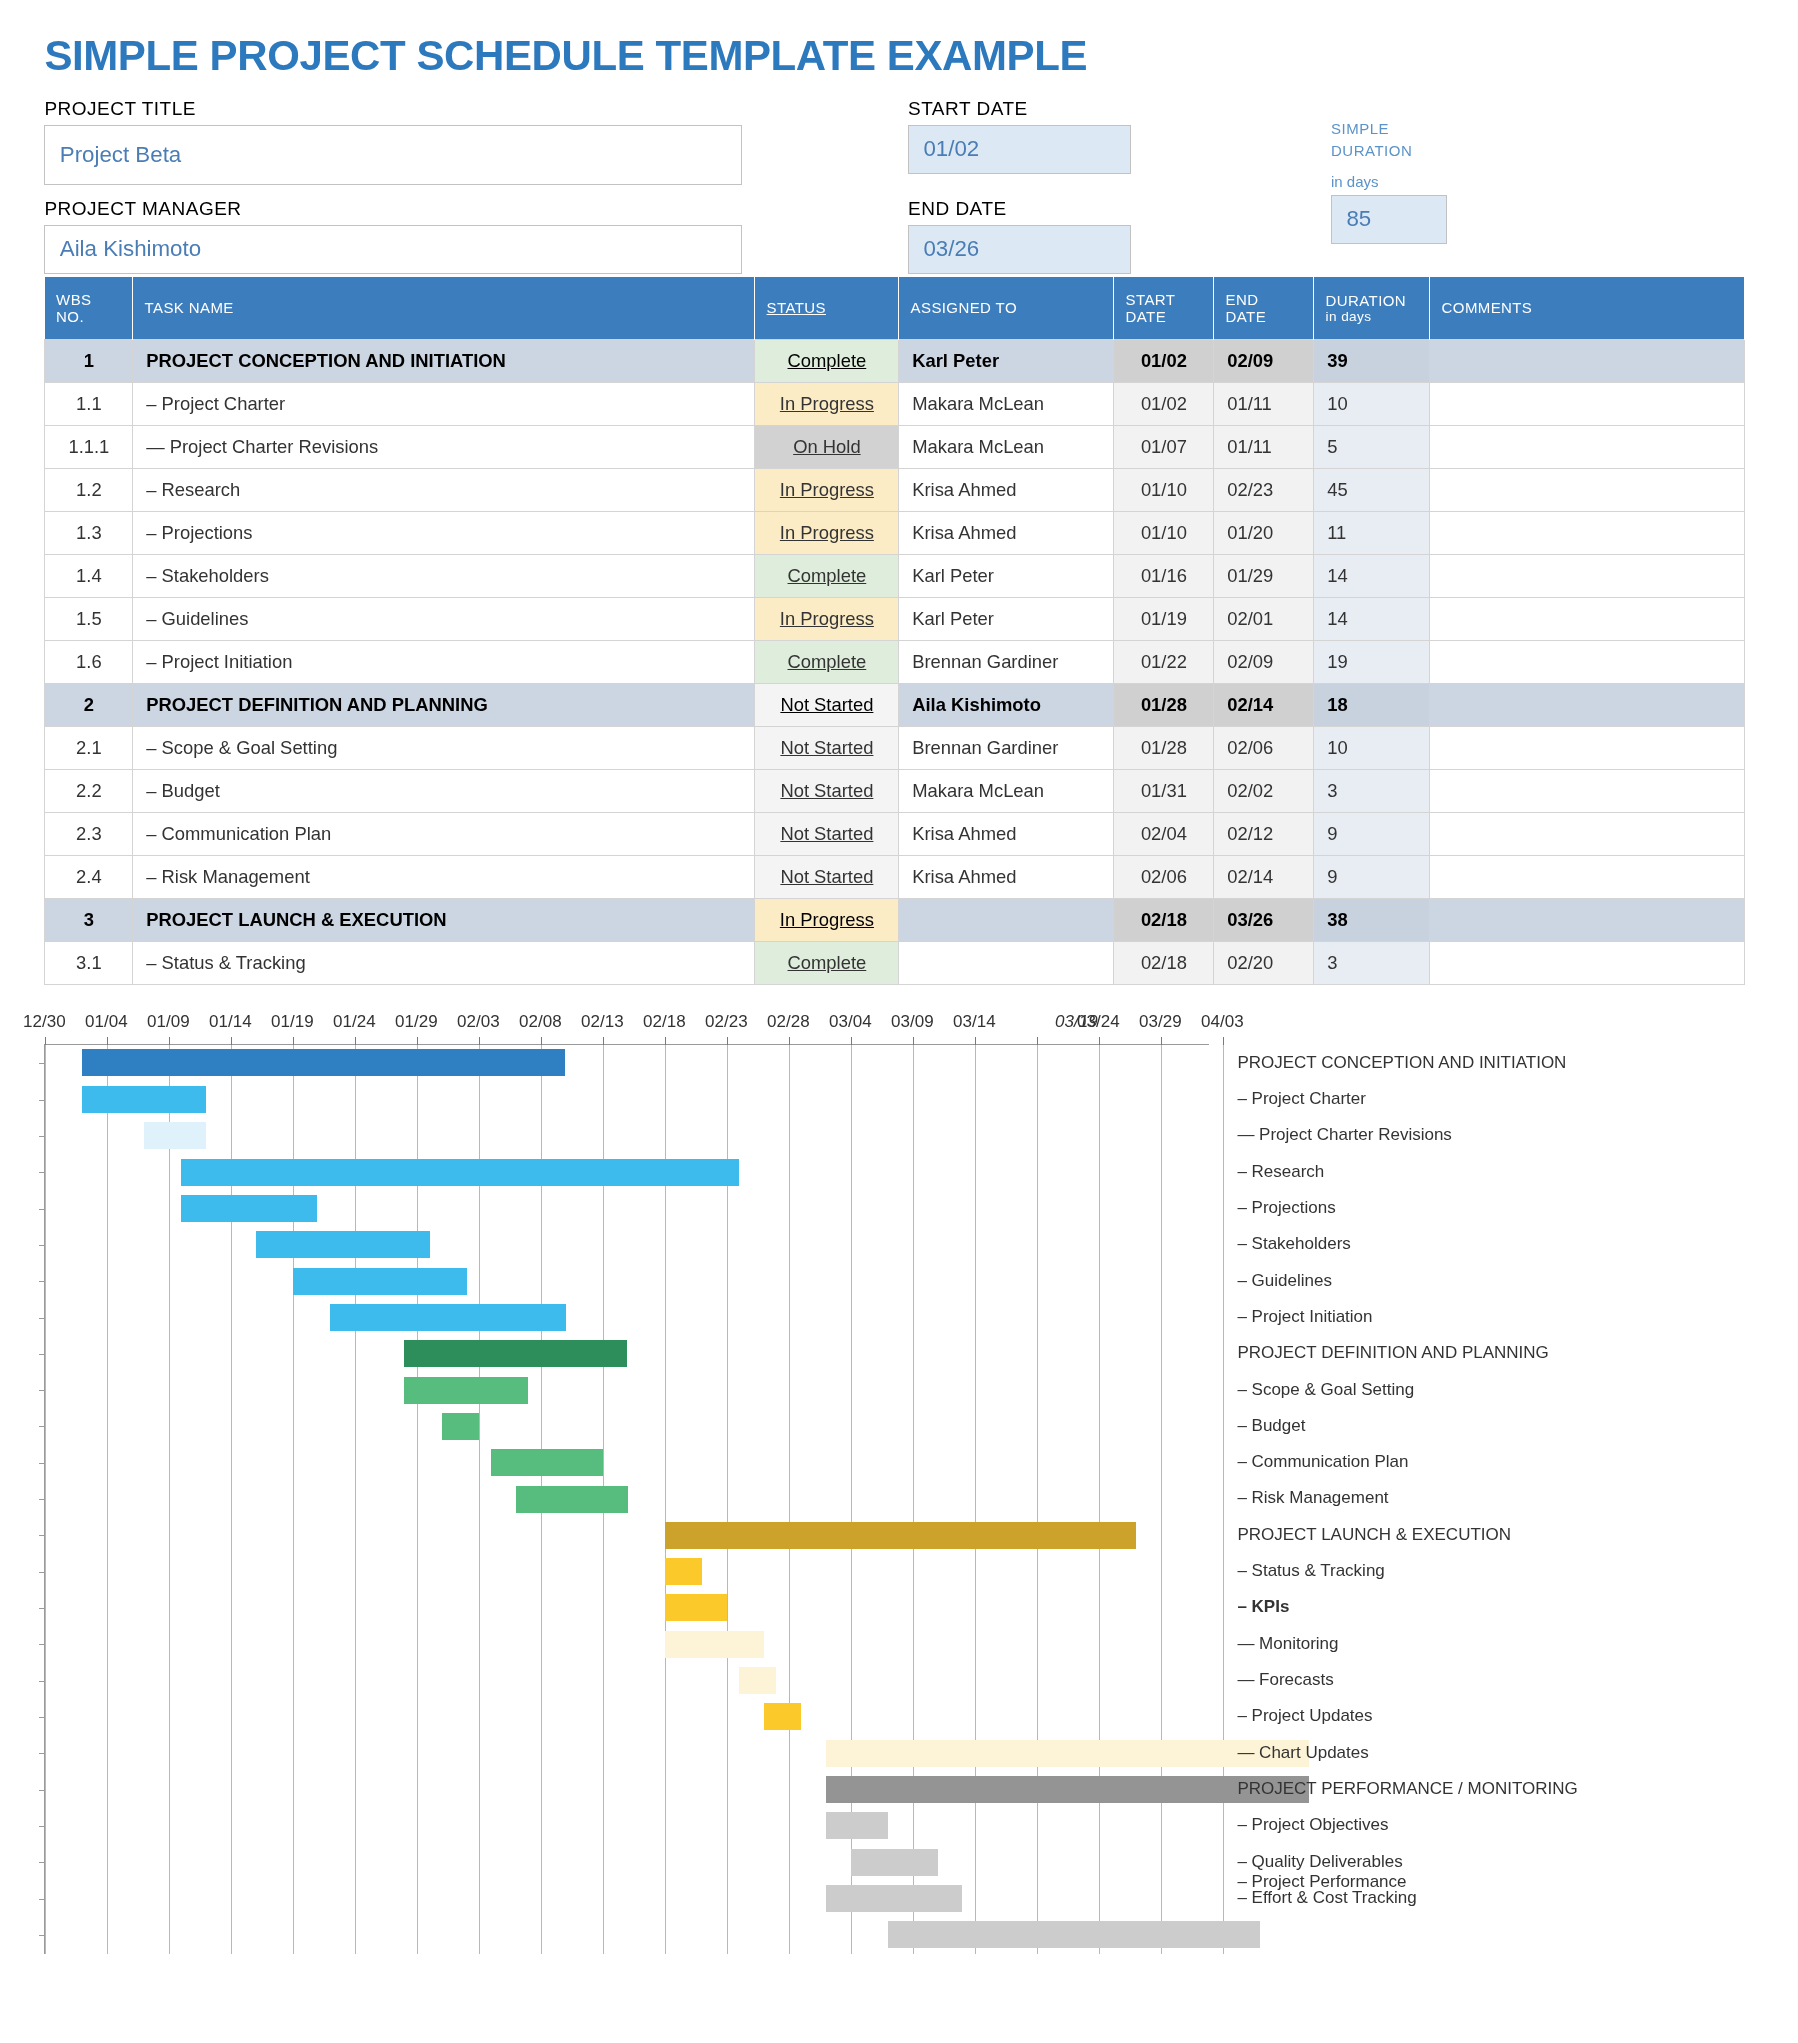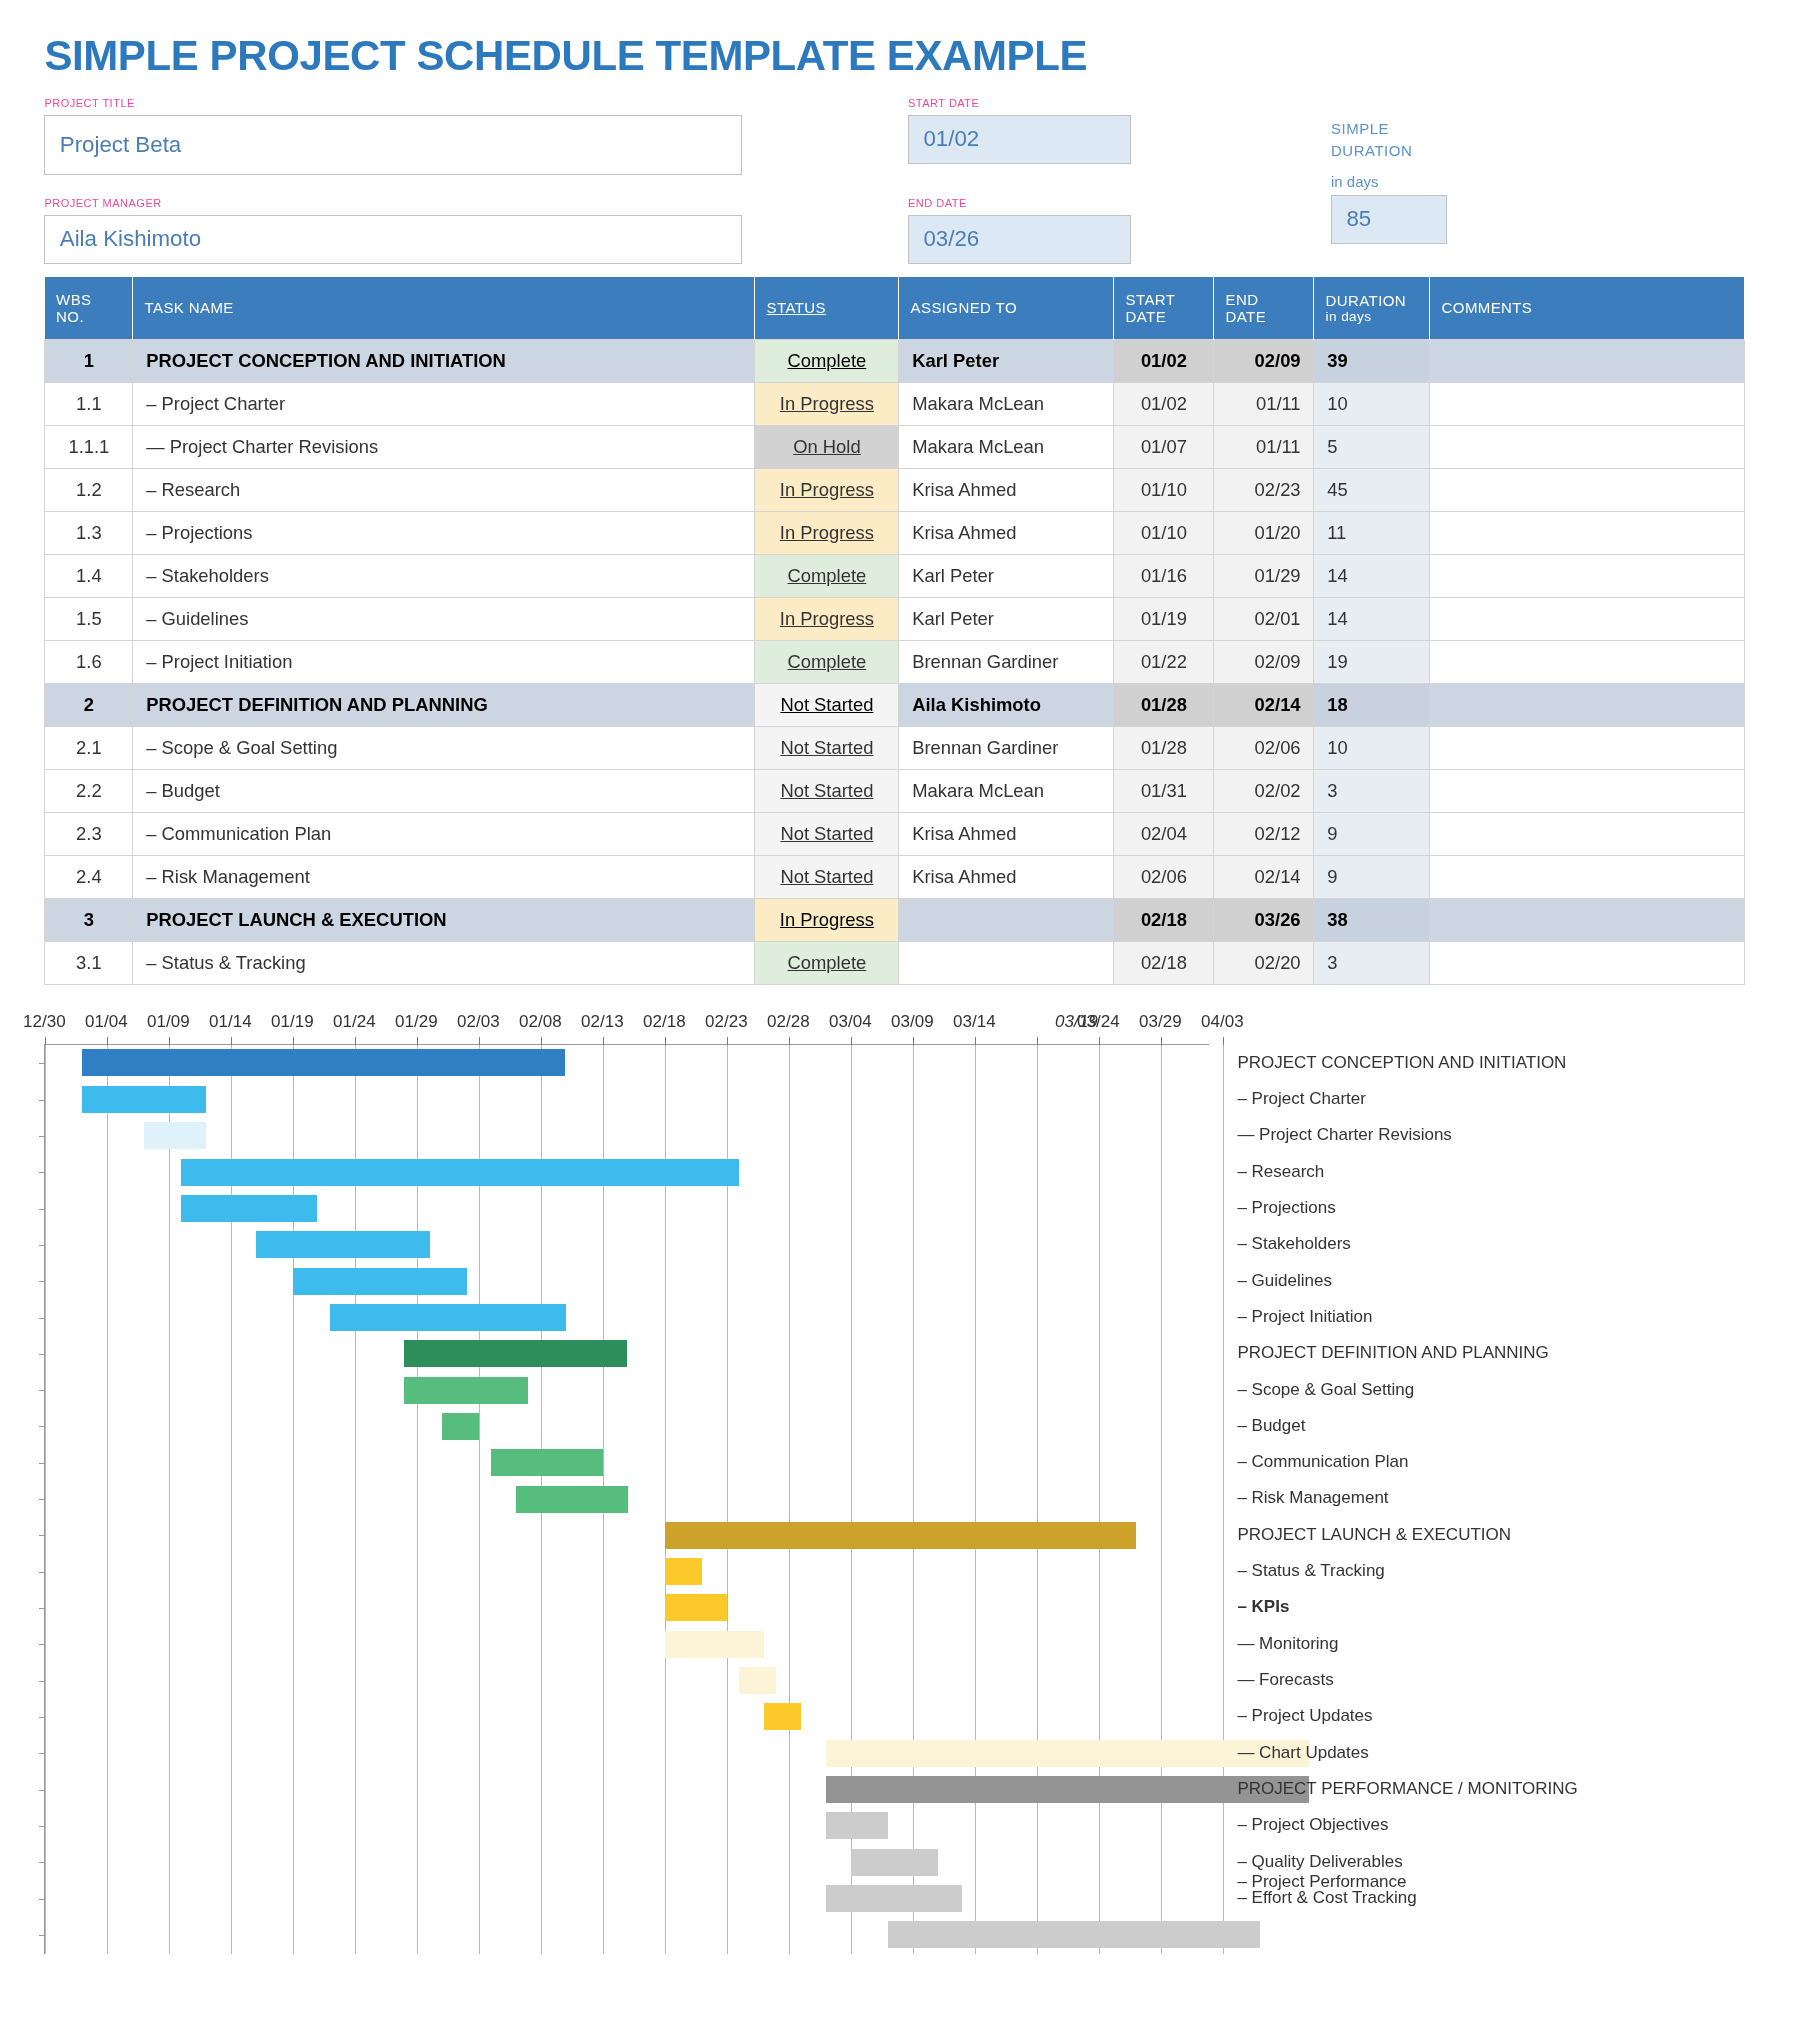--- a/index.html
+++ b/index.html
@@ -21,22 +21,22 @@
     color: #2d79bd;
     letter-spacing: -0.4px;
     padding-top: 34px;
     padding-left: 6.4px;
     line-height: 1.05;
   }
 
   
   .form-area { position: relative; height: 180px; margin-top: 19px; padding-left: 6.4px; }
   .fld-label {
-    font-size: 11px;
-    color: #ec4899;
+    font-size: 19px;
+    color: #000000;
     letter-spacing: 0.5px;
     margin-bottom: 4px;
     line-height: 1.25;
   }
   .fld-box {
     border: 0.8px solid #c2c2c2;
     background: #ffffff;
     font-size: 22.3px;
     color: #4a7db5;
     display: flex;
@@ -86,21 +86,21 @@
     height: 43px;
     border: 0.8px solid #d4d4d4;
     vertical-align: middle;
     color: #333;
   }
   .c-wbs  { width: 88px; text-align: center; }
   .c-task { width: 622px; }
   .c-stat { width: 144px; text-align: center; font-size: 17px; text-decoration: underline; }
   .c-asgn { width: 215px; }
   .c-sd   { width: 100px; text-align: center; }
-  .c-ed   { width: 100px; text-align: right; }
+  .c-ed   { width: 100px; text-align: left; }
   .c-dur  { width: 116px; text-align: left; padding-left: 17.6px; }
   .c-cmt  { width: 315px; }
 
   tr.group td { background: #ccd6e2; font-weight: bold; color: #000; }
   tr.group td.c-stat { font-weight: normal; }
   tr.group td.c-sd, tr.group td.c-ed { background: #d0d0d0; font-weight: bold; }
   tr.group td.c-dur { background: #c7d2de; font-weight: bold; }
   tr.group td.c-cmt { background: #ccd6e2; }
 
   tr.item td.c-sd, tr.item td.c-ed { background: #f2f2f2; }

